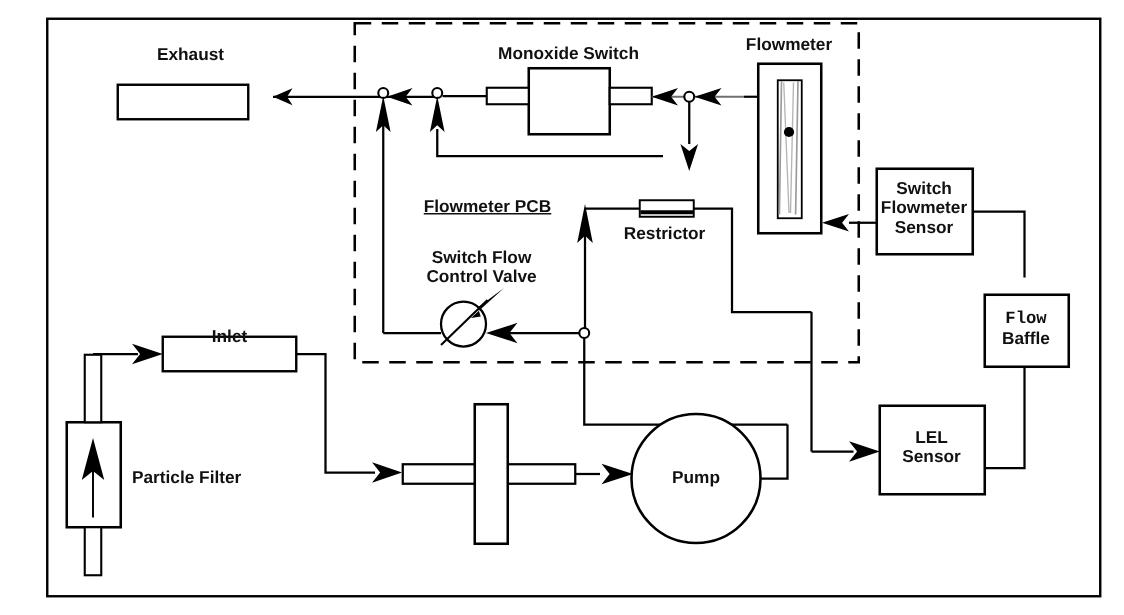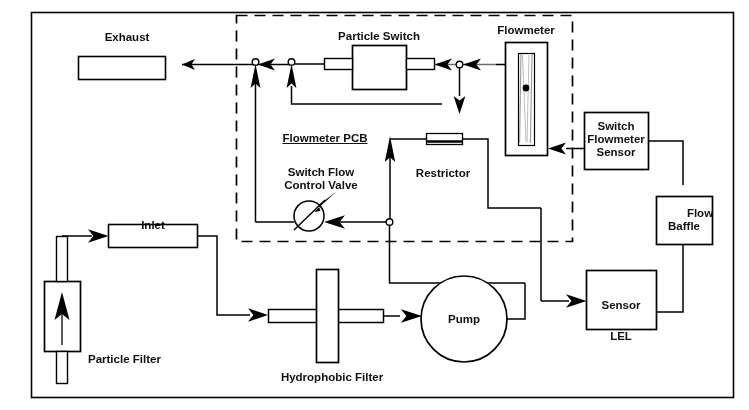--- a/index.html
+++ b/index.html
@@ -117,42 +117,41 @@
     <line x1="383.5" y1="316" x2="400" y2="316" stroke="#000" stroke-width="1.5"></line>
     <path d="M422,316 L401,309.2 L406.4,316 L401,322.8 Z" fill="#000"></path>
 
     <circle cx="464" cy="319" r="43" fill="#fff" stroke="#000" stroke-width="1.7"></circle>
     <polyline points="507,319 525,319 525,283" stroke="#000" stroke-width="1.5" fill="none"></polyline>
 
   </svg>
 
   <div class="lbl ctr" style="left:127px;top:31px;">Exhaust</div>
 
-  <div class="lbl ctr" style="left:379px;top:30px;">Particle Switch</div>
+  <div class="lbl ctr" style="left:379px;top:30px;">Monoxide Switch</div>
 
   <div class="lbl ctr" style="left:526px;top:24px;">Flowmeter</div>
 
   <div class="lbl ctr u" style="left:325px;top:132px;text-decoration:underline;">Flowmeter PCB</div>
 
   <div class="lbl ctr" style="left:321px;top:166px;">Switch Flow</div>
   <div class="lbl ctr" style="left:321px;top:179px;">Control Valve</div>
 
-  <div class="lbl ctr" style="left:443px;top:167px;">Restrictor</div>
+  <div class="lbl ctr" style="left:443px;top:150px;">Restrictor</div>
 
   <div class="lbl ctr" style="left:616px;top:120px;">Switch</div>
   <div class="lbl ctr" style="left:616px;top:133px;">Flowmeter</div>
   <div class="lbl ctr" style="left:616px;top:146px;">Sensor</div>
 
-  <div class="lbl ctr" style="left:700px;top:207px;">Flow</div>
+  <div class="lbl ctr" style="left:684px;top:207px;font-family:Liberation Mono, monospace;">Flow</div>
   <div class="lbl ctr" style="left:684px;top:220px;">Baffle</div>
 
-  <div class="lbl ctr" style="left:621px;top:286px;margin-top:44px;">LEL</div>
+  <div class="lbl ctr" style="left:621px;top:286px;">LEL</div>
   <div class="lbl ctr" style="left:621px;top:299px;">Sensor</div>
 
   <div class="lbl ctr" style="left:153px;top:207px;margin-top:12px;">Inlet</div>
 
-  <div class="lbl" style="left:88px;top:313px;margin-top:40px;">Particle Filter</div>
+  <div class="lbl" style="left:88px;top:313px;">Particle Filter</div>
 
-  <div class="lbl ctr" style="left:332px;top:371px;">Hydrophobic Filter</div>
 
   <div class="lbl ctr" style="left:464px;top:313px;text-align:center;">Pump</div>
 
 </div>
 
 </body></html>

